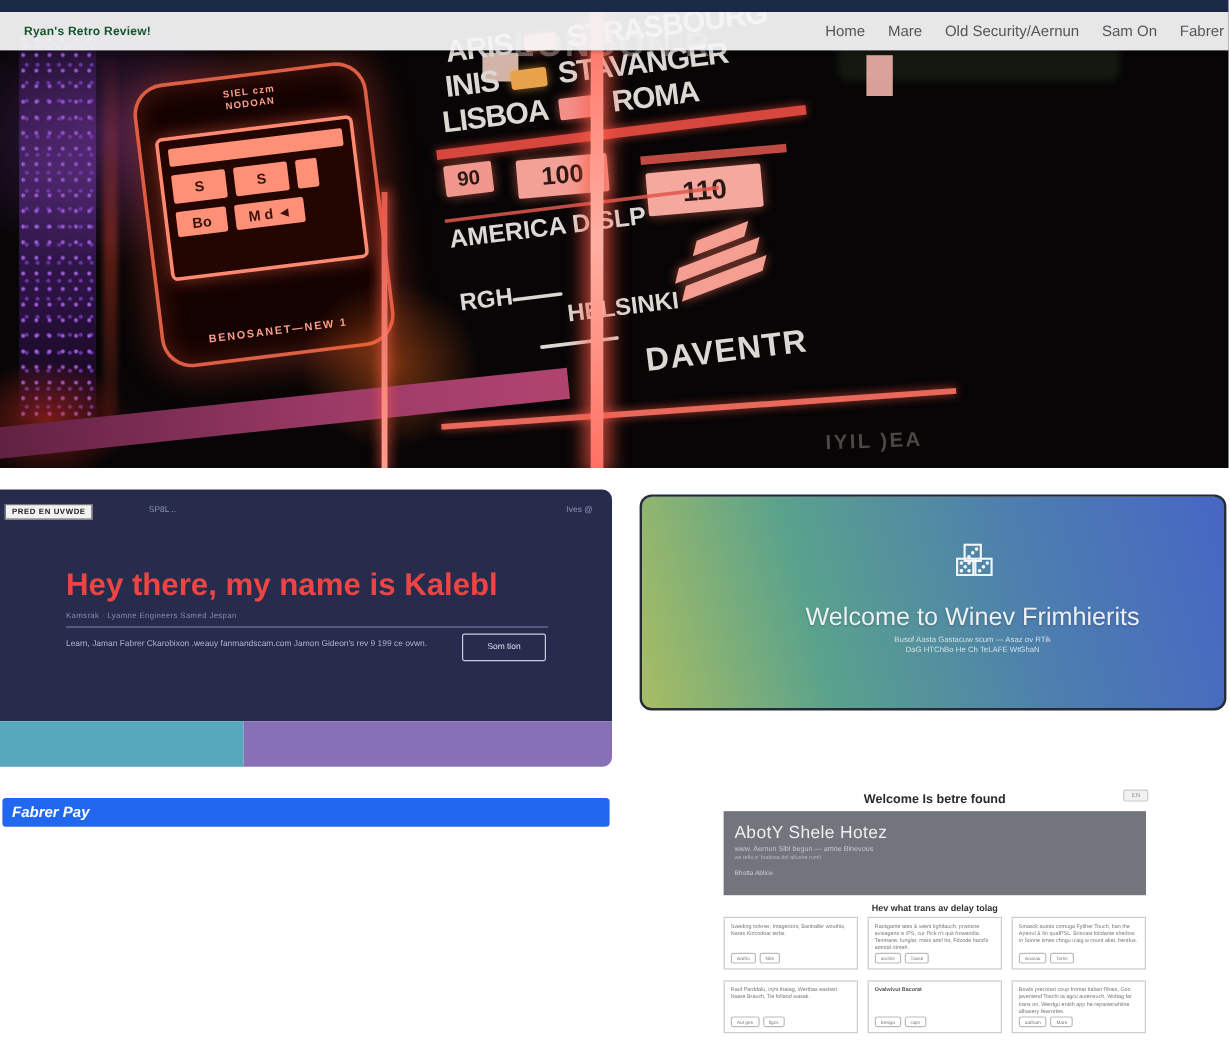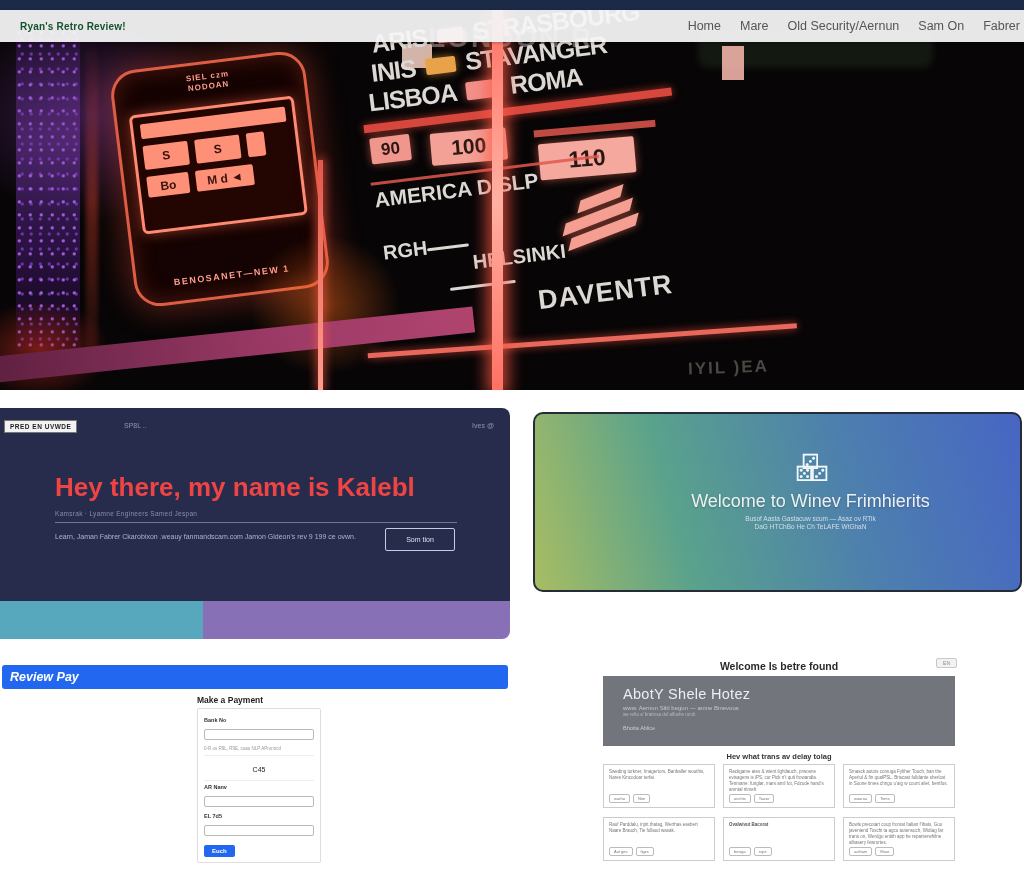--- a/index.html
+++ b/index.html
@@ -102,21 +102,21 @@
   .stripe-purple{position:absolute;left:203px;top:601px;width:307px;height:38px;background:#8870b6;
     border-bottom-right-radius:8px;z-index:10;}
 
   
   .card-welcome{position:absolute;left:533px;top:412px;width:489px;height:180px;border-radius:10px;
     z-index:10;border:2px solid #262b38;box-sizing:border-box;
     background:linear-gradient(75deg,#a8bd62 0%,#5aa28c 30%,#4d7fae 65%,#4766c4 100%);}
   .w-content{position:absolute;left:66px;right:0;top:40px;text-align:center;color:#fff;}
   .dice{line-height:.8;font-size:21px;color:#f4f7f9;}
   .dice .d2{margin-top:-5px;letter-spacing:-3px;}
-  .w-h{font-size:18px;color:#edf1f4;margin-top:8px;font-weight:500;text-shadow:0 1px 2px rgba(0,0,0,.25);}
+  .w-h{font-size:21px;color:#edf1f4;margin-top:20px;font-weight:500;text-shadow:0 1px 2px rgba(0,0,0,.25);}
   .w-l{font-size:6.5px;color:#d5dfe8;margin-top:3px;}
   .w-l + .w-l{margin-top:1px;}
 
   
   .card-pay{position:absolute;left:0;top:663px;width:510px;height:213px;background:#fff;z-index:10;}
   .pay-header{position:absolute;left:2px;top:2px;width:506px;height:24px;background:#2267ef;
     border-radius:3px;color:#fff;font-weight:bold;font-size:12.5px;line-height:24px;
     padding-left:8px;box-sizing:border-box;font-style:italic;}
   .pay-form{position:absolute;left:197px;top:32px;width:124px;}
   .pf-title{font-size:8.5px;font-weight:bold;color:#1f1f1f;margin-bottom:3px;}
@@ -128,21 +128,21 @@
   .pf-btn{margin-top:6px;background:#2267ef;color:#fff;font-size:6px;padding:3px 8px;border:none;
     border-radius:2px;font-weight:bold;cursor:pointer;}
 
   
   .card-dir{position:absolute;left:587px;top:656px;width:427px;height:220px;z-index:10;}
   .dir-title{position:absolute;left:0;top:4px;width:384px;text-align:center;font-size:10.5px;
     font-weight:bold;color:#2a2a2a;}
   .dir-pill{position:absolute;right:57px;top:2px;border:1px solid #c9c9c9;background:#f2f2f2;
     color:#8a8a8a;font-size:5px;padding:1px 6px;border-radius:2px;cursor:pointer;}
   .dir-about{position:absolute;left:16px;top:20px;width:352px;height:70px;background:#72757c;
-    color:#fff;padding:10px 20px;box-sizing:border-box;}
+    color:#fff;padding:10px 9px;box-sizing:border-box;}
   .da-h{font-size:14.5px;color:#eceef1;letter-spacing:.3px;}
   .da-l1{font-size:6px;color:#c3c7ce;margin-top:3px;}
   .da-l2{font-size:4.5px;color:#b4b8c0;margin-top:1px;}
   .da-f{font-size:5.5px;color:#c9ccd2;margin-top:8px;}
   .dir-section{position:absolute;left:0;top:96px;width:384px;text-align:center;font-size:7.5px;
     font-weight:bold;color:#333;}
   .dir-grid{position:absolute;left:16px;top:108px;width:352px;display:grid;
     grid-template-columns:1fr 1fr 1fr;gap:9px 8px;}
   .cell{border:1px solid #ccc;height:44px;padding:4px 5px;box-sizing:border-box;position:relative;
     background:#fff;overflow:hidden;}
@@ -261,35 +261,21 @@
         <div>⚂</div>
         <div class="d2">⚄⚂</div>
       </div>
       <div class="w-h">Welcome to Winev Frimhierits</div>
       <div class="w-l">Busof Aasta Gastacuw scum — Asaz ov RTik</div>
       <div class="w-l">DaG HTChBo He Ch TeLAFE WtGhaN</div>
     </div>
   </div>
 
   <div class="card-pay">
-    <div class="pay-header">Review Pay</div>
-    <div class="pay-form">
-      <div class="pf-title">Make a Payment</div>
-      <div class="pf-panel">
-        <label>Bank No</label>
-        <input type="text" value="" style="">
-        <div class="pf-help">0-R us R9L, R9E, cuau NLP APronncd</div>
-        <div class="pf-amt">C45</div>
-        <label>AR Nanv</label>
-        <input type="text" value="" style="">
-        <label>EL 7d5</label>
-        <input type="text" value="" style="">
-        <button class="pf-btn">Euch</button>
-      </div>
-    </div>
+    <div class="pay-header">Fabrer Pay</div>
   </div>
 
   <div class="card-dir">
     <div class="dir-title">Welcome Is betre found</div>
     <div class="dir-pill">EN</div>
     <div class="dir-about">
       <div class="da-h">AbotY Shele Hotez</div>
       <div class="da-l1">www. Aernun Sibl begun — amne Binevous</div>
       <div class="da-l2">we reftu a' bratinsa dsf alfushe rumlt</div>
       <div class="da-f">Bhotta Ablice</div>

